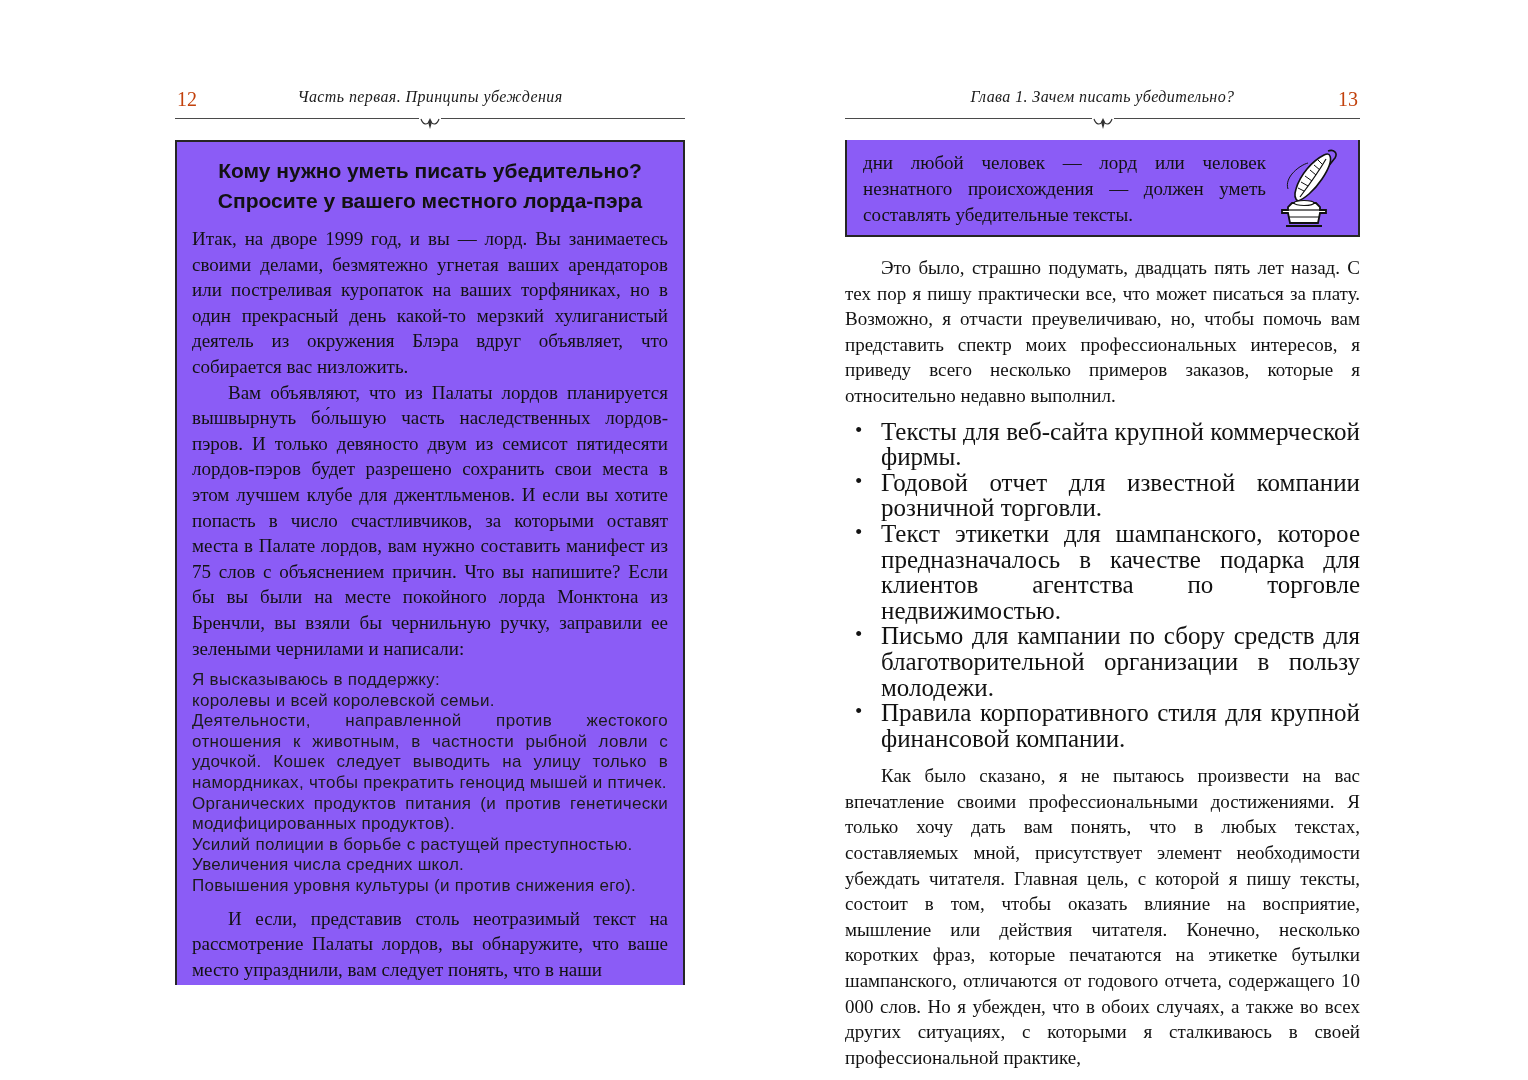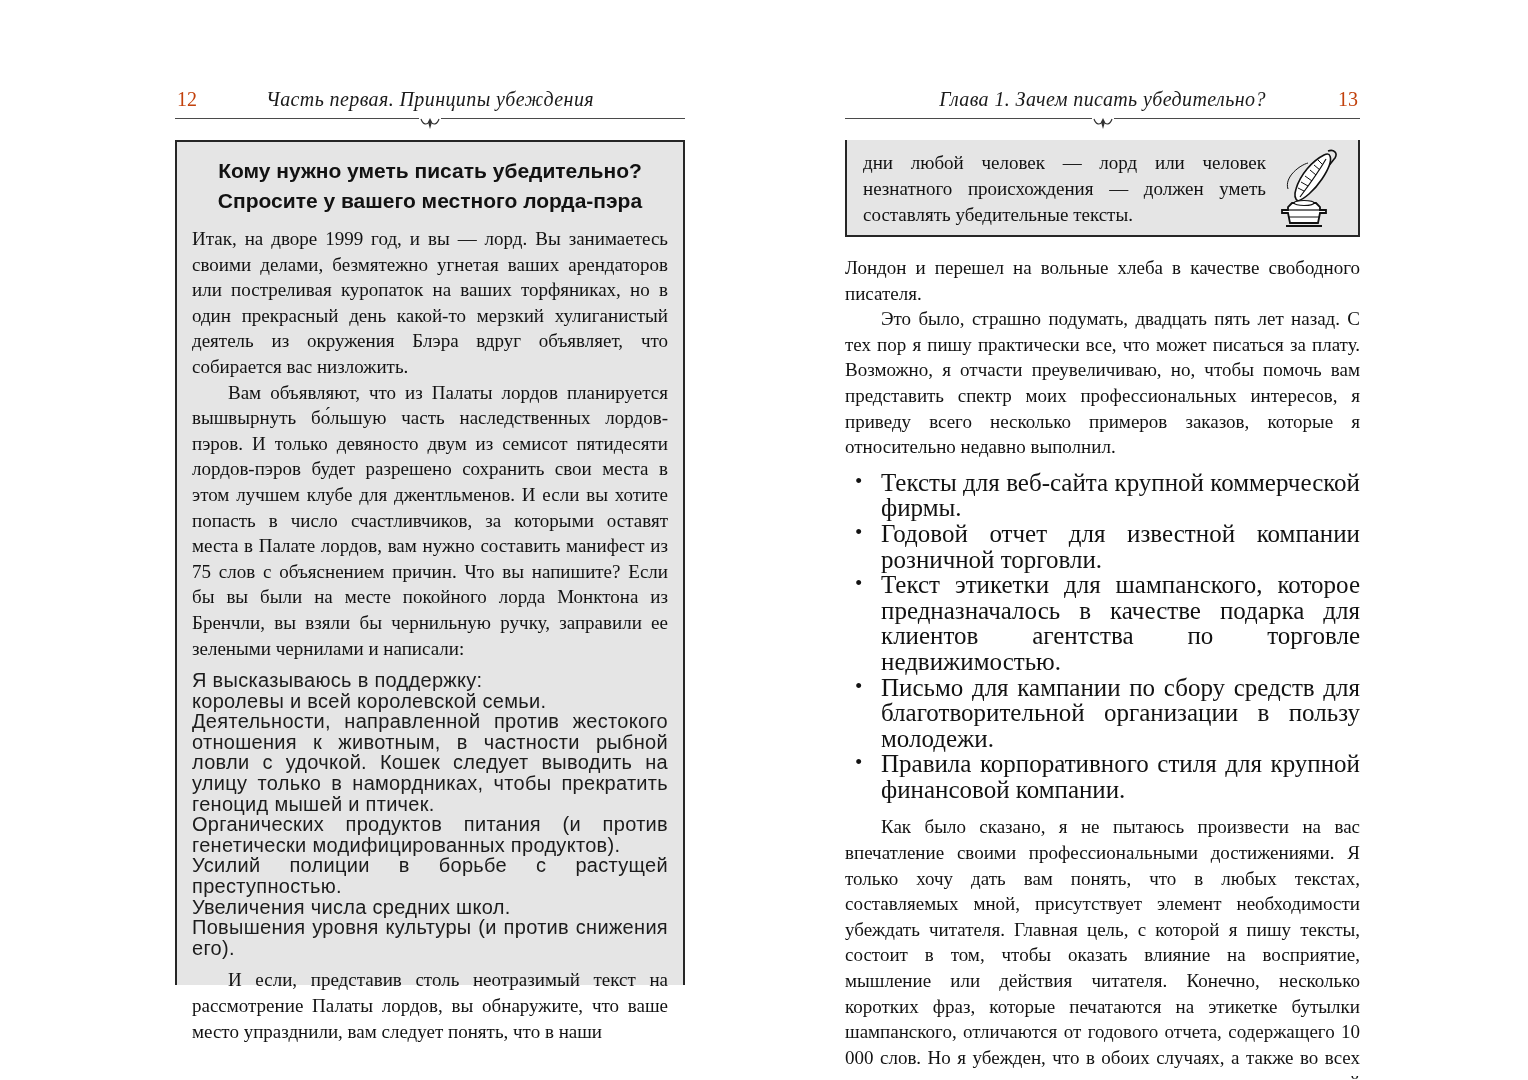--- a/index.html
+++ b/index.html
@@ -7,47 +7,47 @@
     width:1528px;height:1080px;background:#ffffff;position:relative;
     font-family:"Liberation Serif", serif;color:#121212;
     -webkit-font-smoothing:antialiased;
   }
   .page{position:absolute;top:88px;}
   .page.left{left:175px;width:510px;}
   .page.right{left:845px;width:515px;}
 
   .running-title{
     position:absolute;top:0;left:0;right:0;text-align:center;
-    font-style:italic;font-size:20px;color:#1a1a1a;letter-spacing:.4px;
+    font-style:italic;font-size:16px;color:#1a1a1a;letter-spacing:.4px;
   }
   .pagenum{position:absolute;top:0;font-size:20px;color:#c2410c;}
   .pagenum.pn-left{left:2px;}
   .pagenum.pn-right{right:2px;}
   .header-rule{position:absolute;top:30px;left:0;right:0;border-top:1.5px solid #4a4a4a;}
   .ornament{
     position:absolute;top:29px;left:50%;transform:translateX(-50%);
     width:22px;height:13px;background:#fff;
   }
 
   .callout-box{
     position:absolute;left:0;right:0;top:52px;box-sizing:border-box;
-    border:2px solid #262626;background:#e5e5e5;
+    border:2px solid #262626;background:#8b5cf6;
   }
   .box-left{height:845px;border-bottom:none;padding:8px 15px 0 15px;}
   .box-right{height:97px;border-top:none;padding:10px 10px 8px 16px;display:flex;align-items:center;gap:8px;}
 
   .box-title{
     font-family:"Liberation Sans", sans-serif;font-weight:bold;
     font-size:21px;line-height:30px;text-align:center;margin:6px 0 10px 0;
   }
   p{margin:0;text-align:justify;font-size:19px;line-height:25.6px;}
   p.indent{text-indent:36px;}
   .manifesto{
     font-family:"Liberation Sans", sans-serif;
-    font-size:20px;line-height:20.6px;letter-spacing:.3px;
+    font-size:17px;line-height:20.6px;letter-spacing:.3px;
     margin:9px 0 9px 0;color:#1c1c1c;
   }
   .manifesto div{text-align:justify;}
 
   .box-right .box-text{flex:1;}
   .box-right p{font-size:19px;line-height:26px;}
   .quill{flex:0 0 auto;width:74px;height:84px;}
 
   .bodytext{position:absolute;left:0;right:0;top:167px;}
   .bullet-list{
@@ -120,21 +120,20 @@
 
         <path d="M18 56 L42 56 L46 60 L46 63 L52 63 L52 66 L46 66 L44 76 L16 76 L14 66 L8 66 L8 63 L14 63 L14 60 Z" fill="#fff" stroke="#111" stroke-width="1.8"></path>
         <line x1="14" y1="63" x2="46" y2="63" stroke="#111" stroke-width="1.2"></line>
         <line x1="15" y1="70" x2="45" y2="70" stroke="#111" stroke-width="1"></line>
         <line x1="12" y1="79" x2="48" y2="79" stroke="#111" stroke-width="1.8"></line>
         <ellipse cx="30" cy="56" rx="10" ry="2.5" fill="#fff" stroke="#111" stroke-width="1.2"></ellipse>
       </svg>
     </div>
 
     <div class="bodytext">
-      <p>Лондон и перешел на вольные хлеба в качестве свободного писателя.</p>
       <p class="indent">Это было, страшно подумать, двадцать пять лет назад. С тех пор я пишу практически все, что может писаться за плату. Возможно, я отчасти преувеличиваю, но, чтобы помочь вам представить спектр моих профессиональных интересов, я приведу всего несколько примеров заказов, которые я относительно недавно выполнил.</p>
 
       <ul class="bullet-list">
         <li>Тексты для веб-сайта крупной коммерческой фирмы.</li>
         <li>Годовой отчет для известной компании розничной торговли.</li>
         <li>Текст этикетки для шампанского, которое предназначалось в качестве подарка для клиентов агентства по торговле недвижимостью.</li>
         <li>Письмо для кампании по сбору средств для благотворительной организации в пользу молодежи.</li>
         <li>Правила корпоративного стиля для крупной финансовой компании.</li>
       </ul>
 

